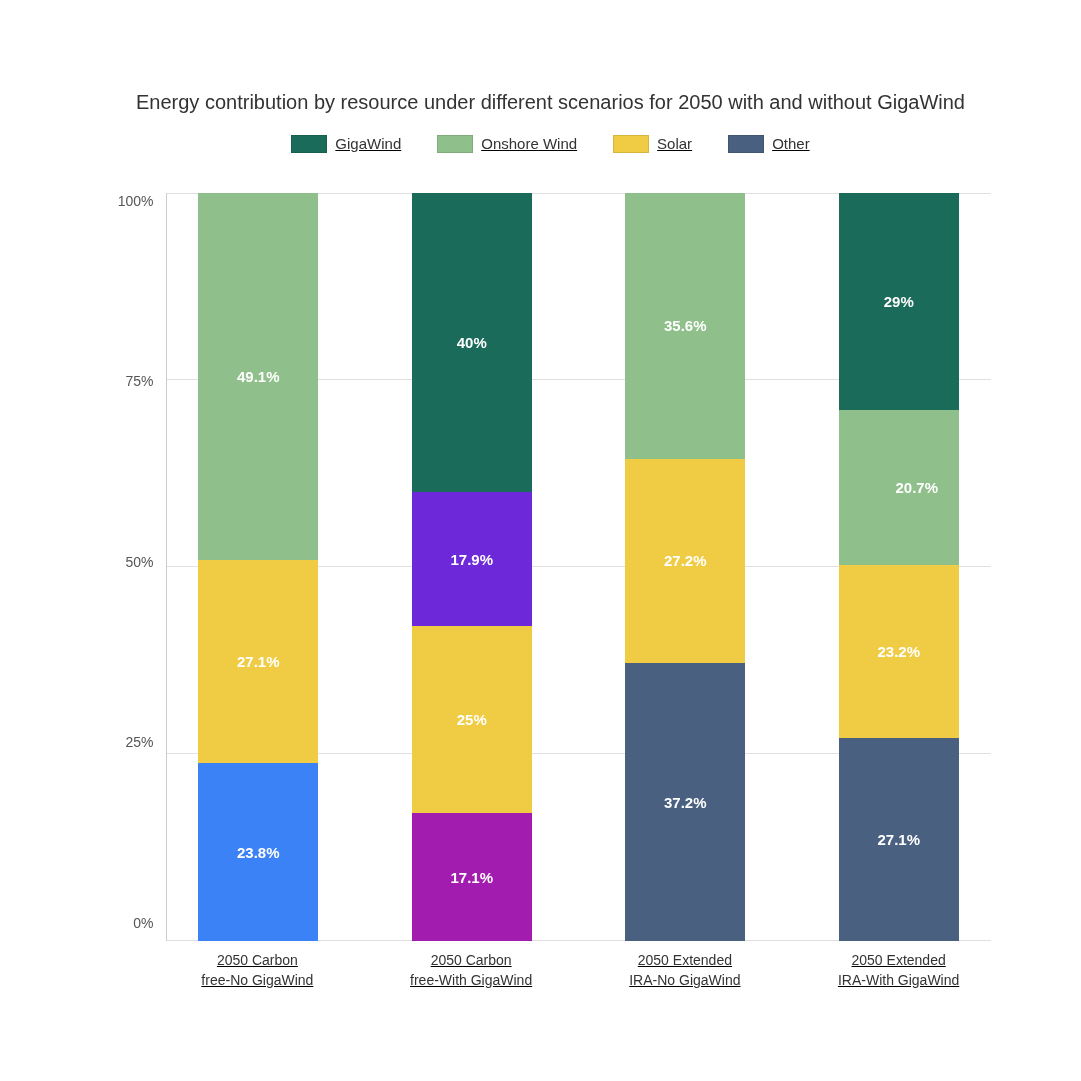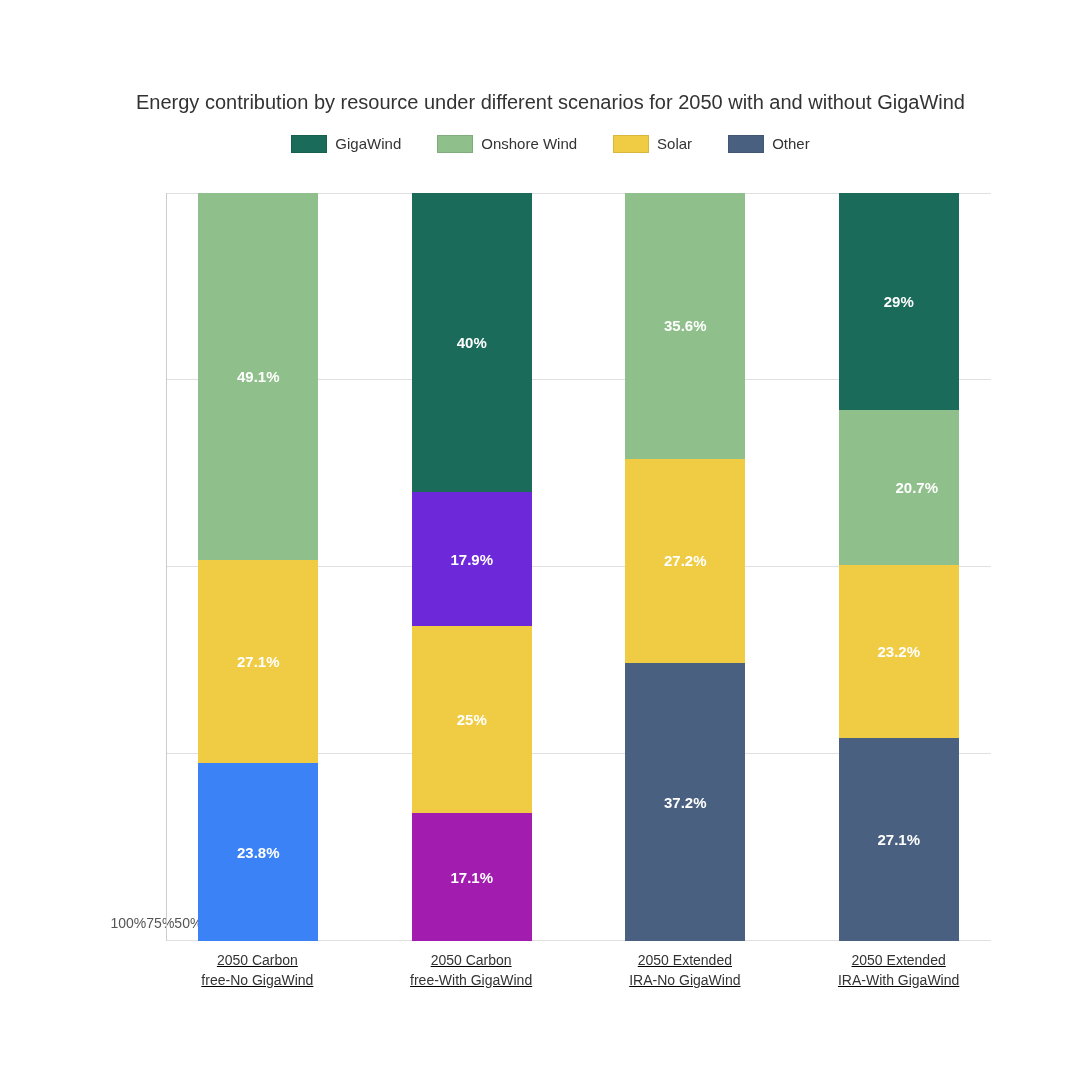--- a/index.html
+++ b/index.html
@@ -27,20 +27,21 @@
       font-weight: normal;
       font-family: Arial, sans-serif;
     }
     .legend {
       display: flex;
       flex-direction: row;
       align-items: flex-end;
       justify-content: center;
       gap: 36px;
       margin-bottom: 40px;
+      text-decoration: underline;
     }
     .legend-item {
       display: flex;
       align-items: center;
       gap: 8px;
     }
     .legend-swatch {
       width: 36px;
       height: 18px;
       border: 1px solid rgba(0,0,0,0.1);
@@ -52,21 +53,21 @@
     }
     .chart-area {
       display: flex;
       flex-direction: row;
       flex: 1;
       gap: 0;
     }
     .y-axis {
       width: 55px;
       display: flex;
-      flex-direction: row;
+      flex-direction: column;
       justify-content: space-between;
       align-items: flex-end;
       padding-right: 12px;
       padding-bottom: 60px;
       padding-top: 0px;
     }
     .y-label {
       font-size: 14px;
       color: #555;
       font-family: Arial, sans-serif;

